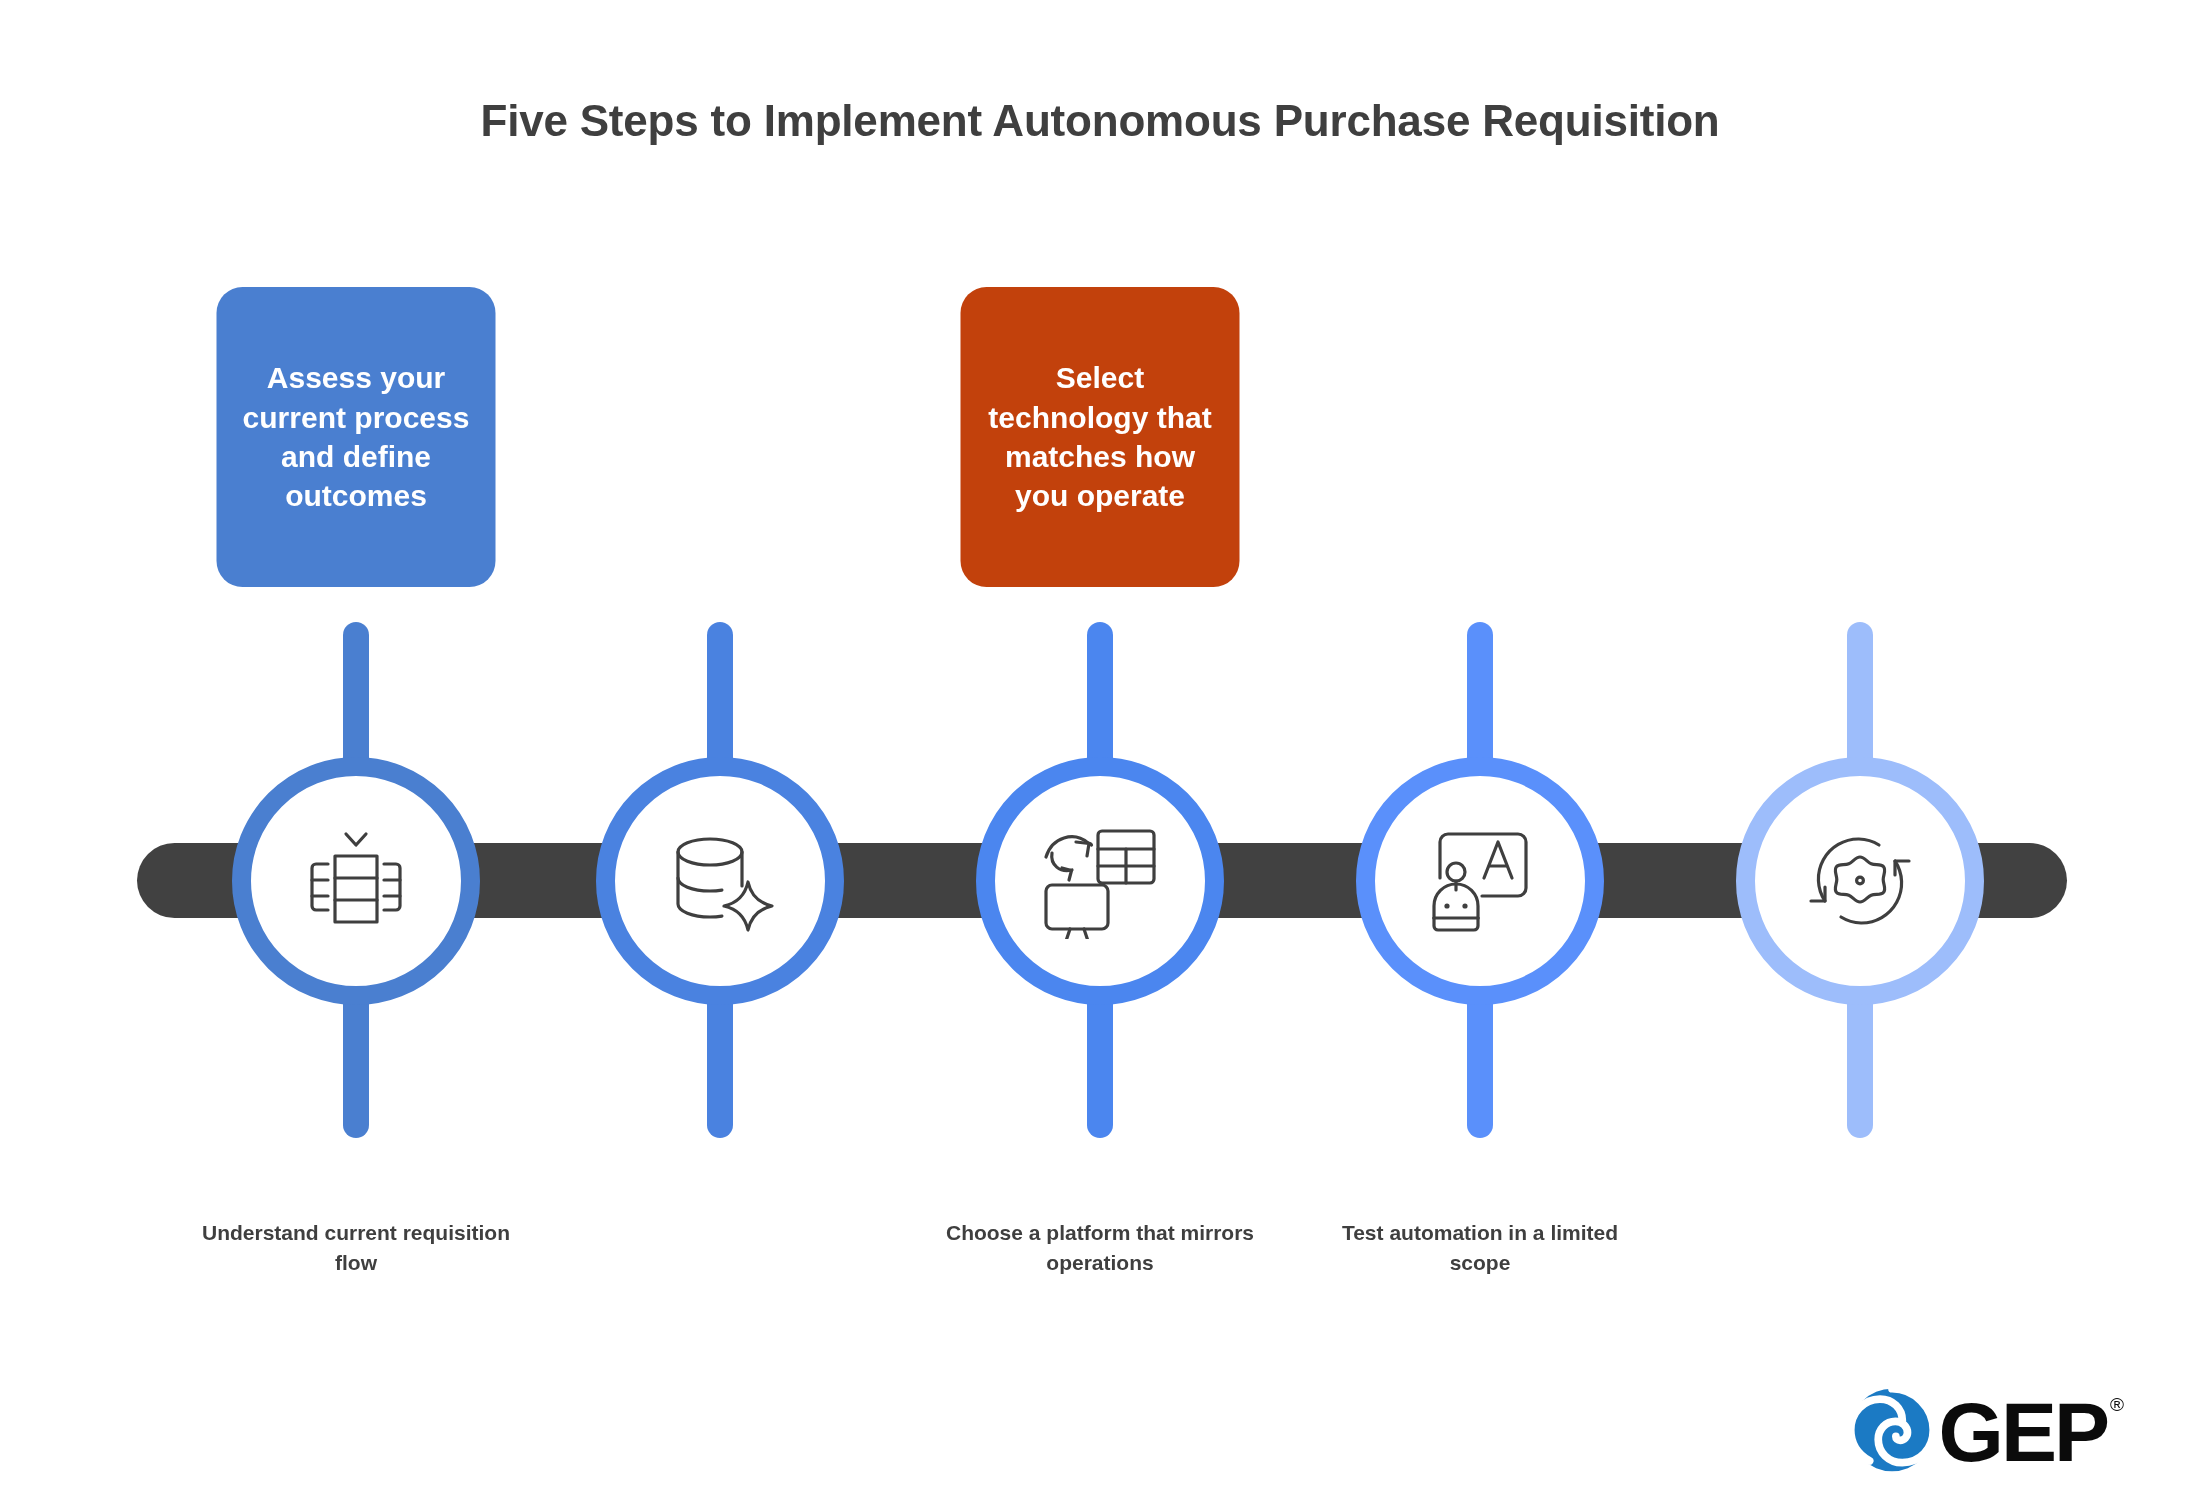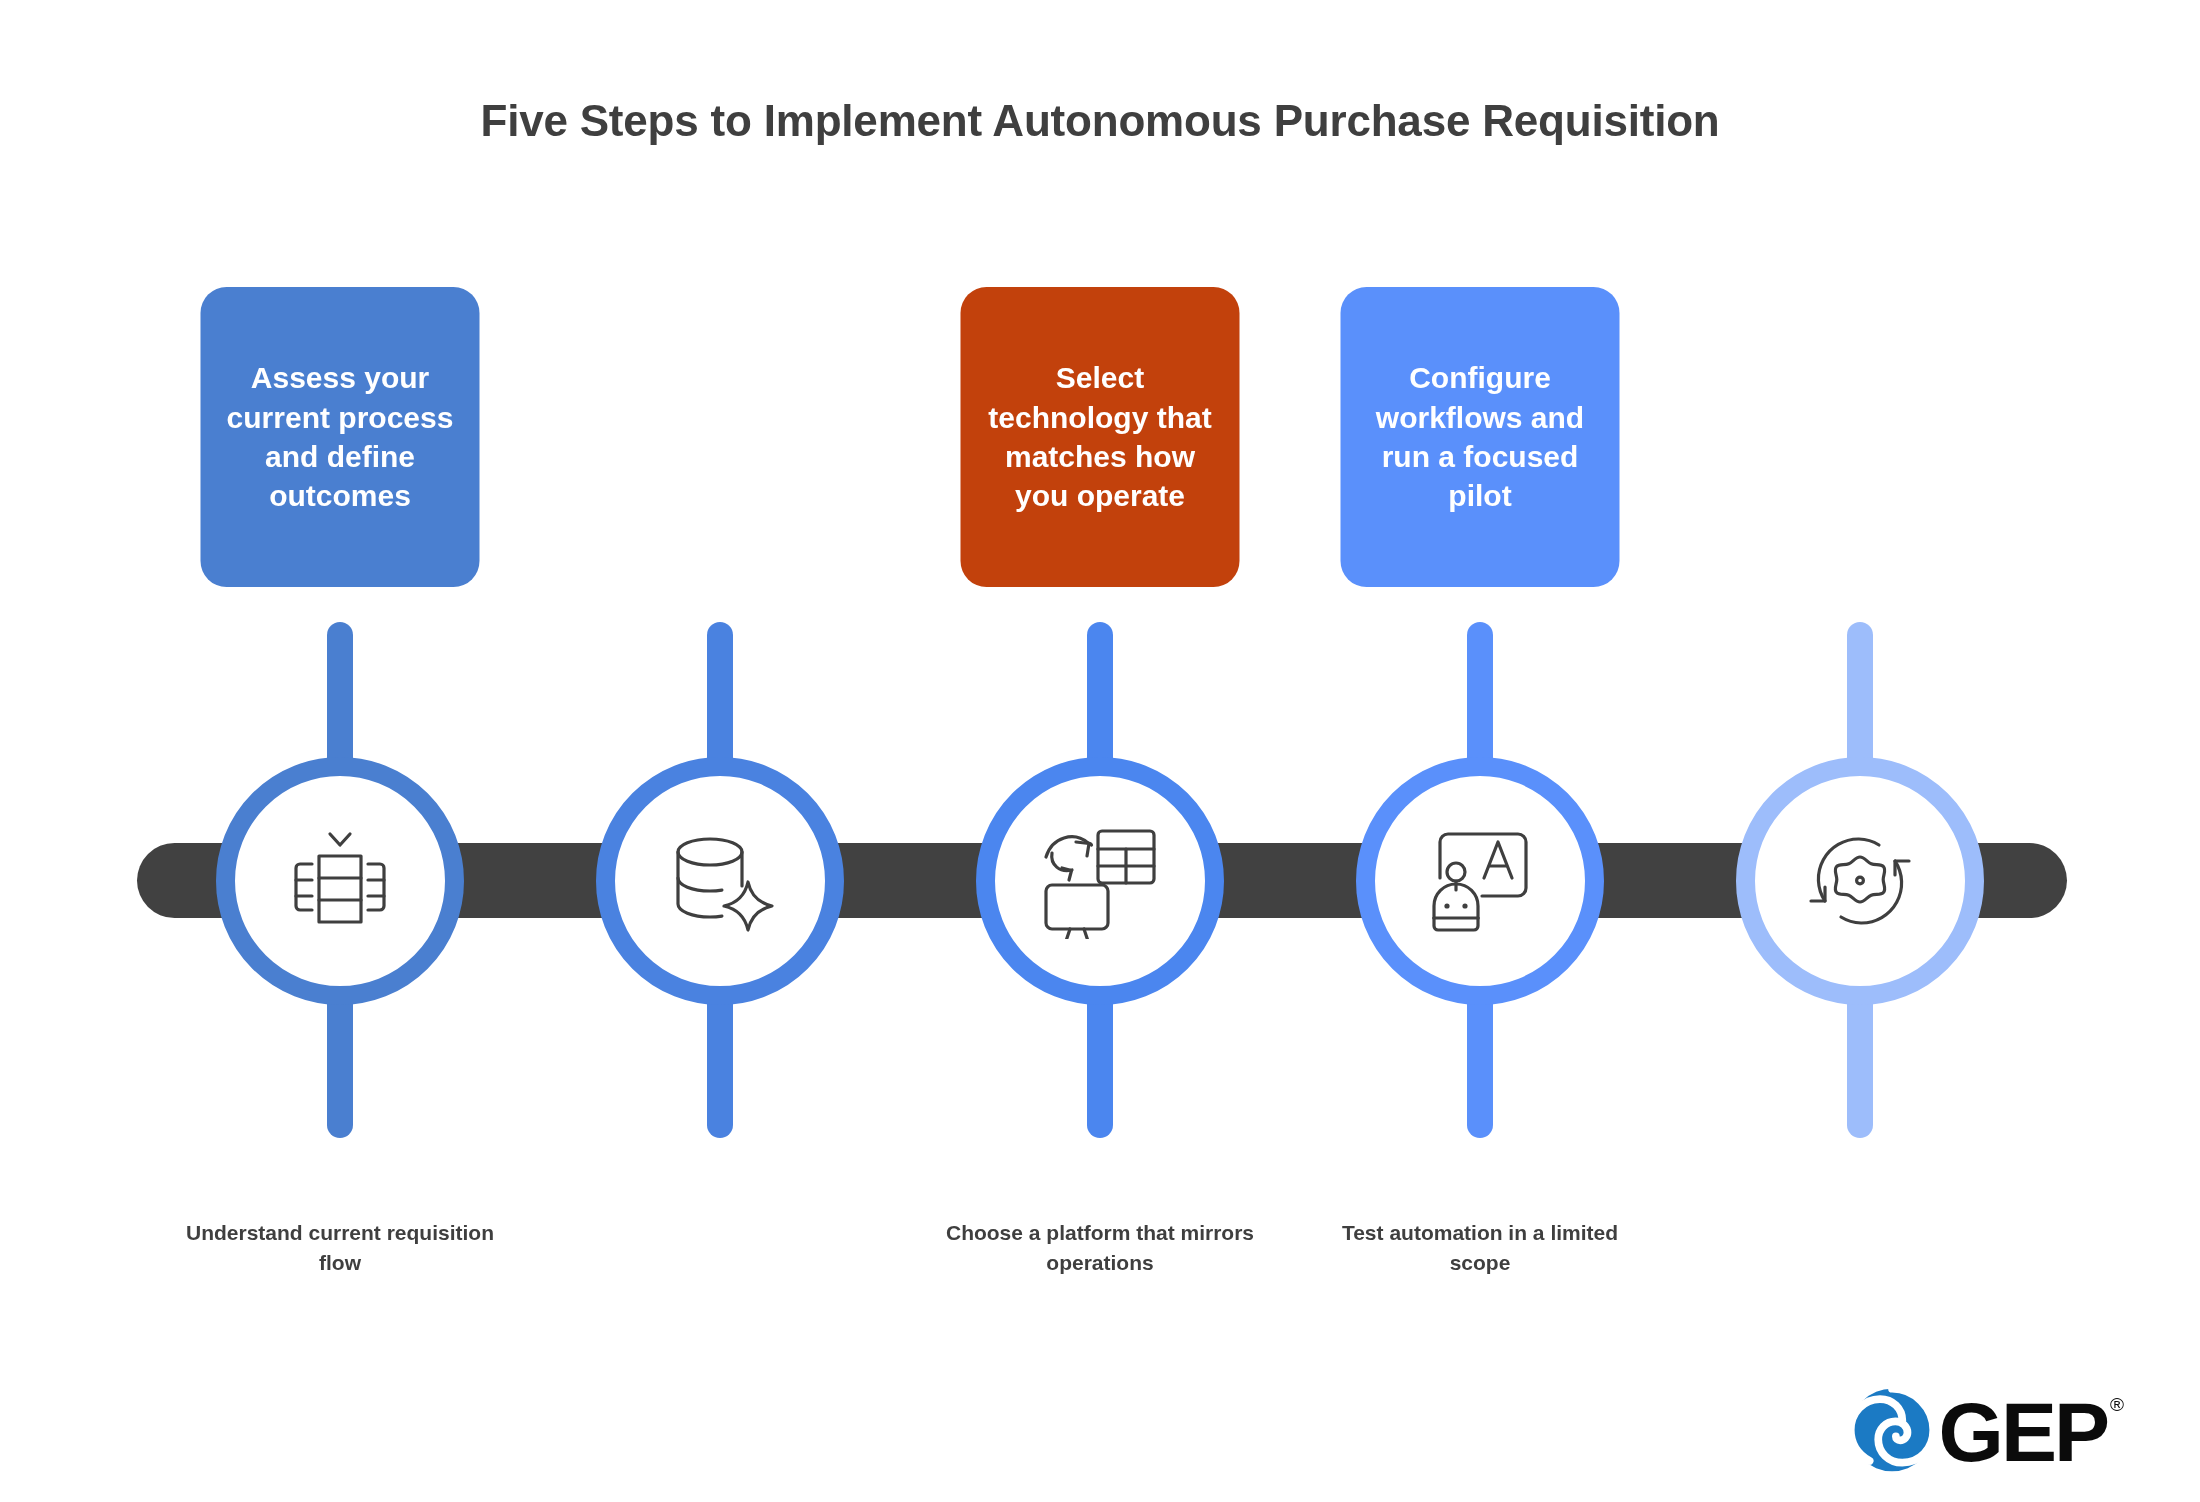--- a/index.html
+++ b/index.html
@@ -148,21 +148,21 @@
 </style>
 </head>
 <body>
 
 <div id="page-title">Five Steps to Implement Autonomous Purchase Requisition</div>
 
 <div id="track"></div>
 
 <div id="steps">
 
-  <div class="step-col" style="left:0px;">
+  <div class="step-col" style="left:16px;">
     <div class="card" style="background:#4a7fd0;">Assess your current process and define outcomes</div>
     <div class="stub stub-top" style="background:#4a7fd0;"></div>
     <div class="stub stub-bottom" style="background:#4a7fd0;"></div>
     <div class="node" style="border-color:#4a7fd0;">
       <span>
         <svg width="120" height="110" viewBox="0 0 120 110" fill="none" stroke="#3f3f3f" stroke-width="3.2" stroke-linecap="round" stroke-linejoin="round">
           <polyline points="50,8 60,19 70,8"></polyline>
           <rect x="39" y="30" width="42" height="66"></rect>
           <line x1="39" y1="52" x2="81" y2="52"></line>
           <line x1="39" y1="74" x2="81" y2="74"></line>
@@ -213,21 +213,20 @@
           <rect x="8" y="62" width="62" height="44" rx="6"></rect>
           <path d="M32 106 l-4 12 h22 l-4 -12"></path>
           <line x1="22" y1="118" x2="56" y2="118"></line>
         </svg>
       </span>
     </div>
     <div class="caption">Choose a platform that mirrors operations</div>
   </div>
 
   <div class="step-col" style="left:1140px;">
-    <div class="card" style="background:#5a90fb;">Configure workflows and run a focused pilot</div>
     <div class="stub stub-top" style="background:#5a90fb;"></div>
     <div class="stub stub-bottom" style="background:#5a90fb;"></div>
     <div class="node" style="border-color:#5a90fb;">
       <span>
         <svg width="120" height="110" viewBox="0 0 120 110" fill="none" stroke="#3f3f3f" stroke-width="3.2" stroke-linecap="round" stroke-linejoin="round">
           <path d="M20 52 V16 a8 8 0 0 1 8 -8 h70 a8 8 0 0 1 8 8 v46 a8 8 0 0 1 -8 8 H62"></path>
           <path d="M64 52 L78 16 L92 52"></path>
           <line x1="70" y1="40" x2="86" y2="40"></line>
           <circle cx="36" cy="46" r="9"></circle>
           <line x1="36" y1="55" x2="36" y2="64"></line>

